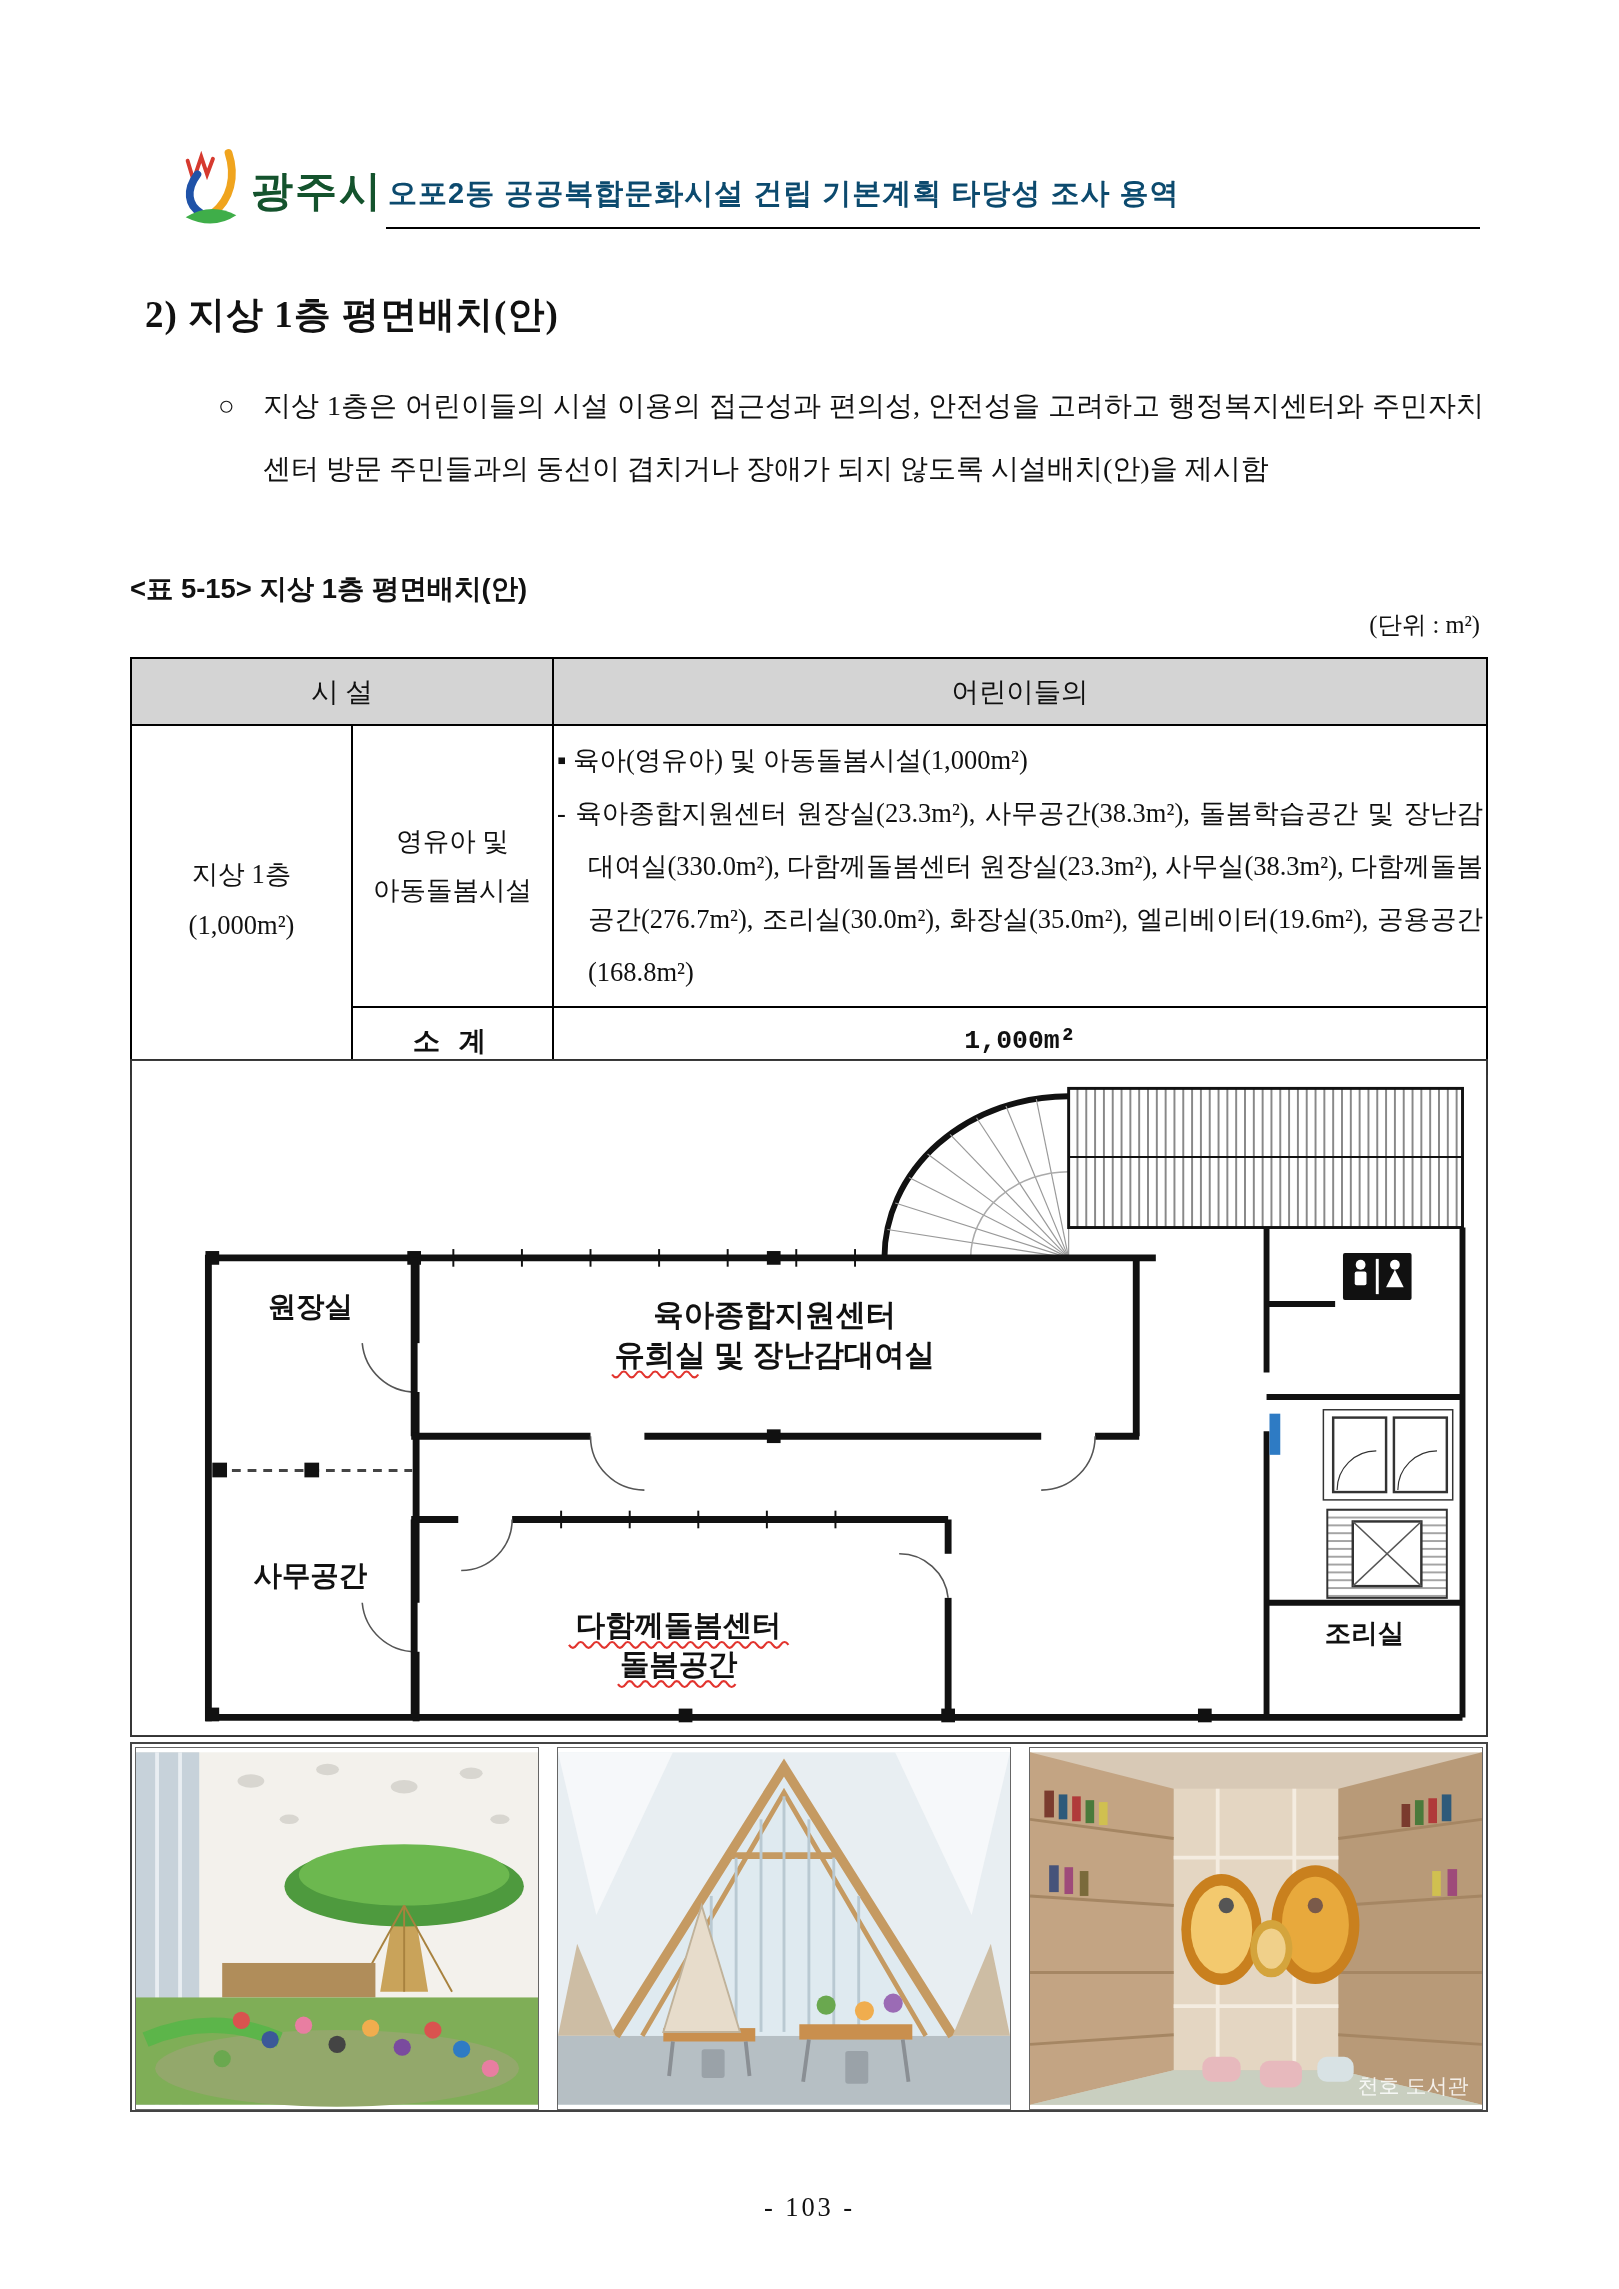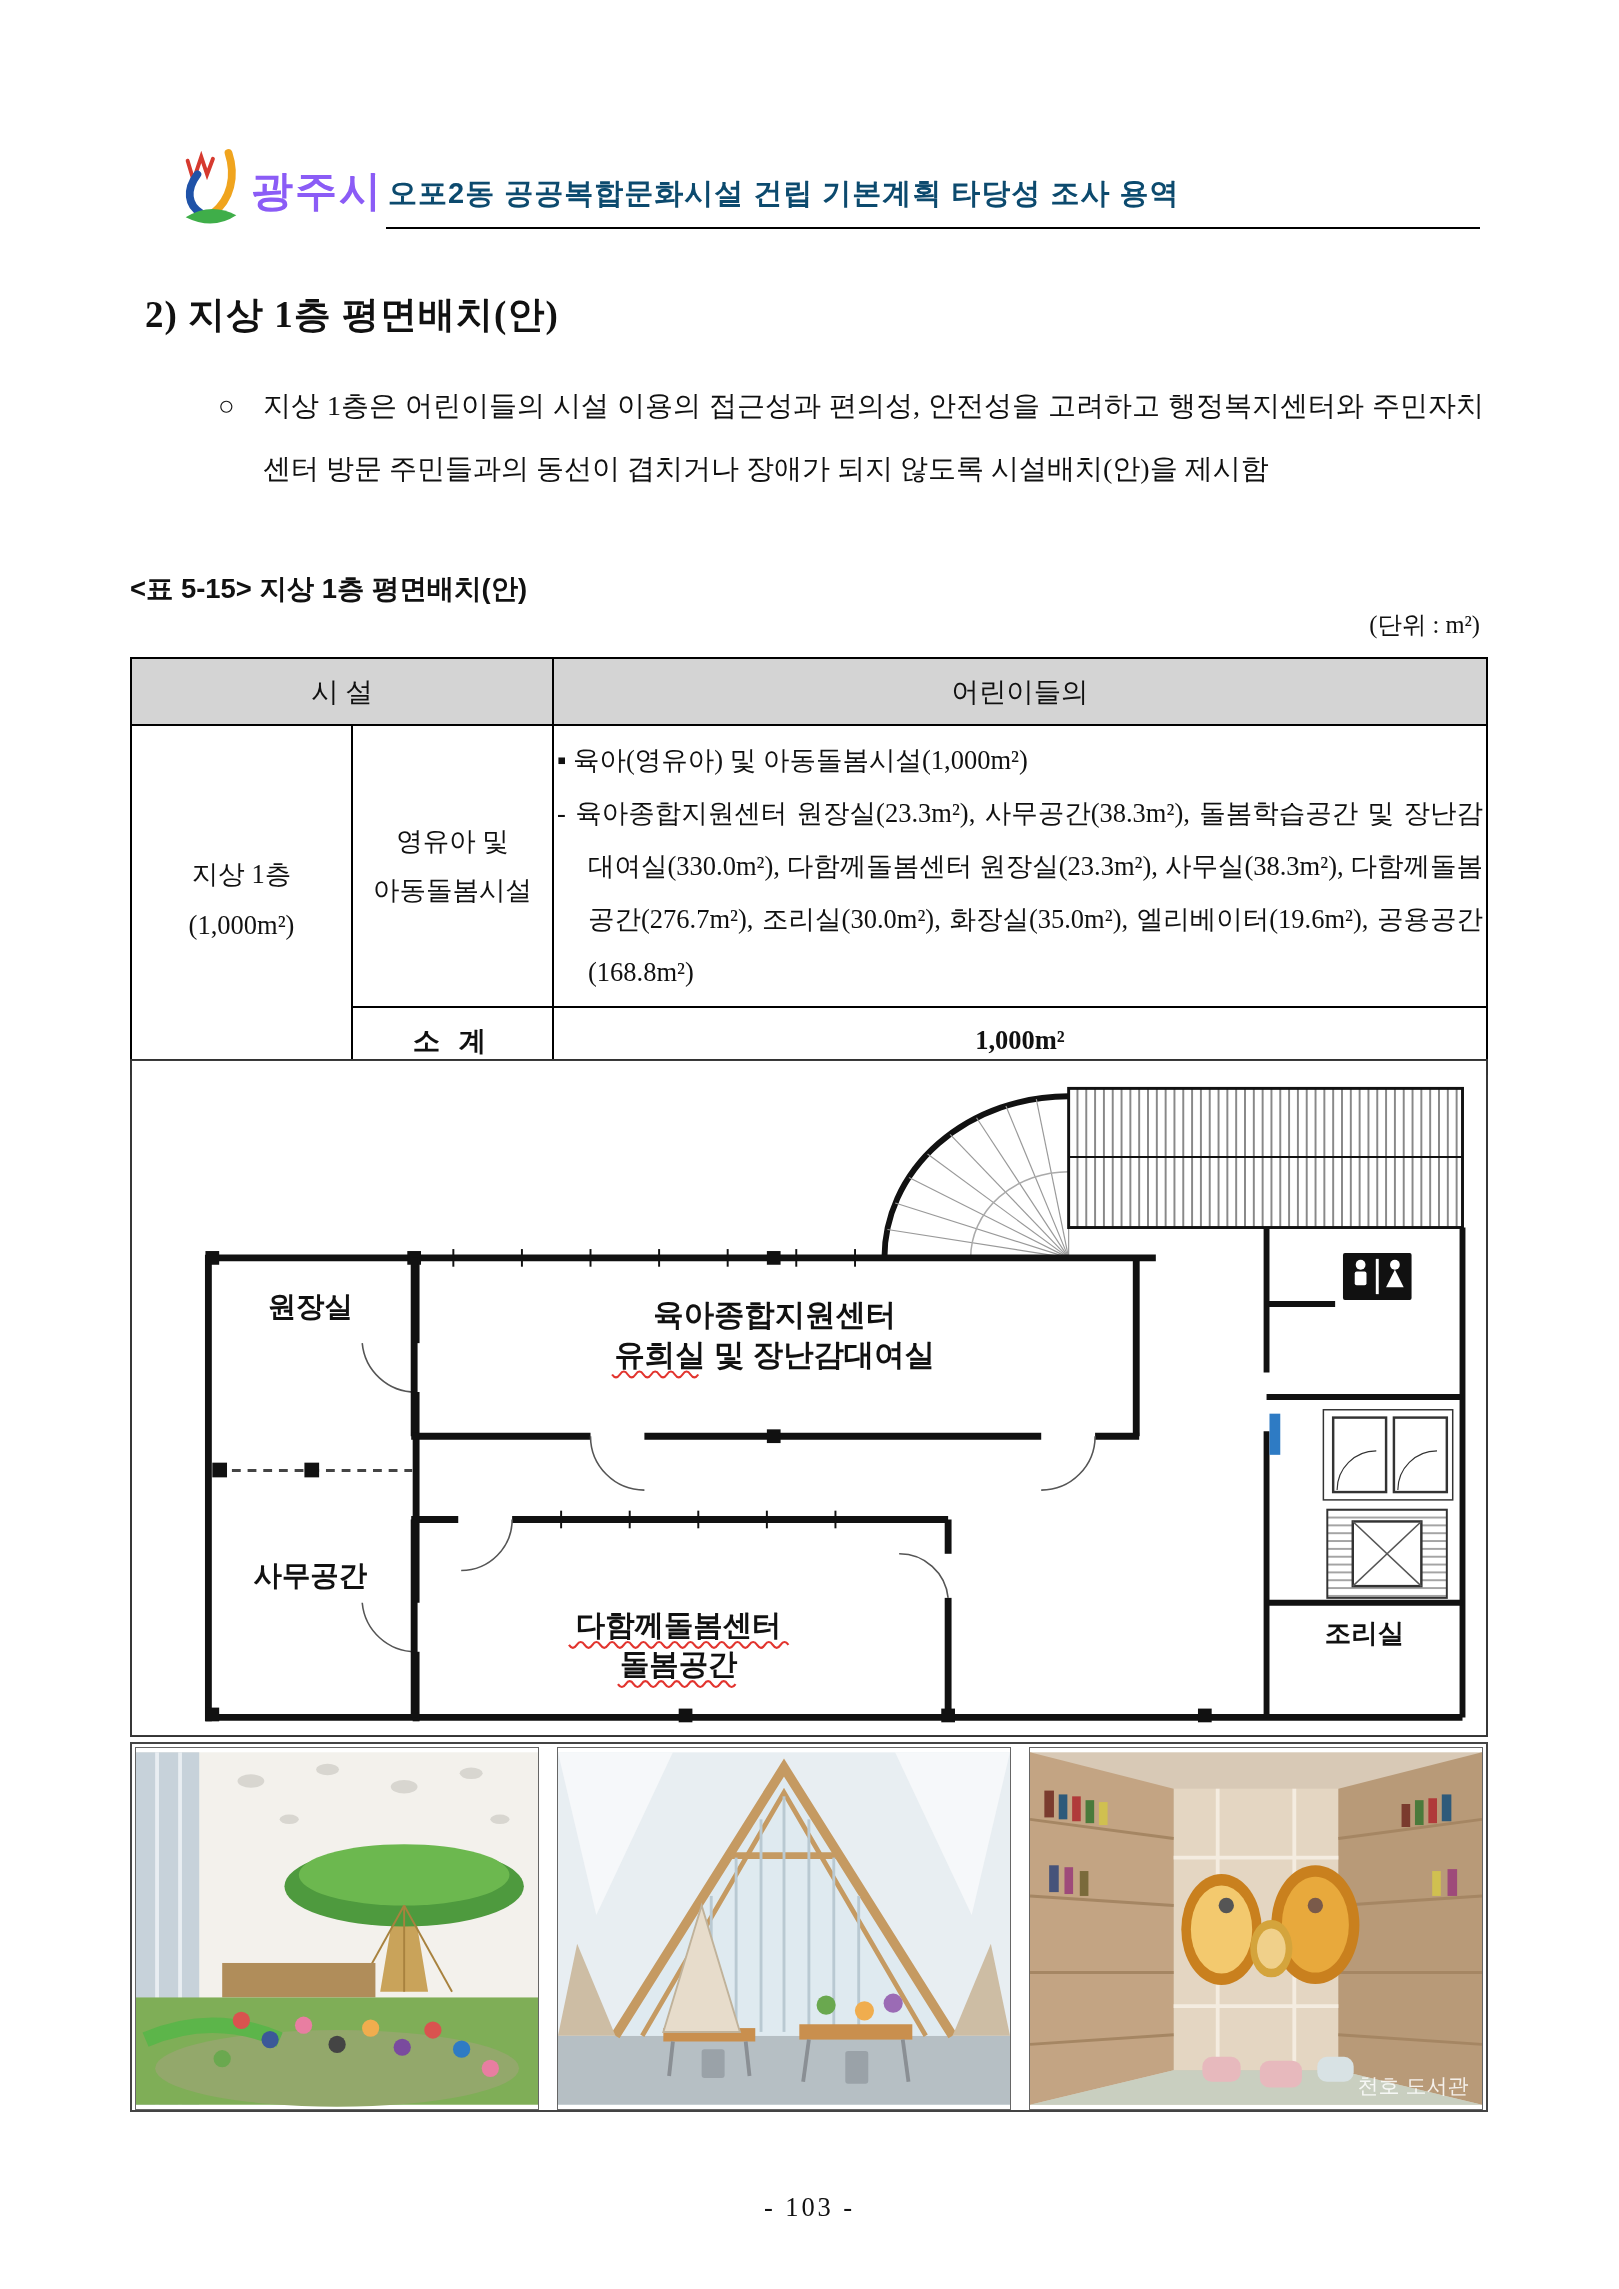--- a/index.html
+++ b/index.html
@@ -2,21 +2,21 @@
 <html><head>
 <meta charset="utf-8">
 <style>
   html,body{margin:0;padding:0;background:#e8e8e8;}
   .page{position:relative;width:1619px;height:2290px;background:#ffffff;
         font-family:"Liberation Serif", serif;color:#111;overflow:hidden;}
   .abs{position:absolute;}
 
   
   .logo-text{position:absolute;left:251px;top:163px;font-family:"Liberation Sans",sans-serif;
-             font-weight:700;font-size:42px;color:#8b5cf6;letter-spacing:2px;}
+             font-weight:700;font-size:42px;color:#14532d;letter-spacing:2px;}
   .doc-title{position:absolute;left:388px;top:174px;font-family:Liberation Sans, sans-serif;
              font-weight:700;font-size:29px;color:#0c4a6e;letter-spacing:1px;white-space:nowrap;}
   .header-rule{position:absolute;left:386px;top:227px;width:1094px;height:2px;background:#000;}
 
   
   .section-heading{position:absolute;left:145px;top:290px;font-weight:700;font-size:37px;letter-spacing:1px;}
   .paragraph{position:absolute;left:218px;top:374px;width:1266px;font-size:28px;line-height:63px;
              text-align:justify;padding-left:45px;box-sizing:border-box;}
   .paragraph .bullet{position:absolute;left:0;top:0;}
 
@@ -29,21 +29,21 @@
   table.facility{position:absolute;left:130px;top:657px;width:1358px;border-collapse:collapse;
                  table-layout:fixed;border:2px solid #000;}
   table.facility th,table.facility td{border:2px solid #000;padding:3px;vertical-align:middle;}
   table.facility th{background:#d4d4d4;font-weight:400;font-size:27.4px;height:59px;text-align:center;}
   td.c-floor{text-align:center;font-size:26.5px;line-height:51px;}
   td.c-fac{text-align:center;font-size:26.5px;line-height:49px;height:274px;}
   td.c-detail{font-size:26.5px;line-height:53px;padding:11.8px 19.6px 7.8px 23.5px;vertical-align:top;text-align:justify;}
   .detail-item{padding-left:31px;text-indent:-31px;}
   tr.subtotal td{height:59px;}
   td.c-sub-label{text-align:center;font-weight:700;font-size:27.4px;letter-spacing:5.9px;margin-left:20px;}
-  td.c-sub-val{text-align:center;font-weight:700;font-size:26.5px;font-family:Liberation Serif, serif;}
+  td.c-sub-val{text-align:center;font-weight:700;font-size:26.5px;font-family:Liberation Mono, monospace;}
 
   
   .plan-box{position:absolute;left:130px;top:1059px;width:1358px;height:678px;}
   .photos{position:absolute;left:130px;top:1742px;width:1358px;height:370px;border:2px solid #444;
           box-sizing:border-box;display:flex;gap:18px;padding:2.9px;background:#fff;}
   .photo{border:1px solid #666;background:#fff;}
 
   .pageno{position:absolute;left:0;top:2192px;width:1619px;text-align:center;font-size:26.5px;letter-spacing:2.9px;}
 
   svg text{font-family:"Liberation Sans",sans-serif;}

